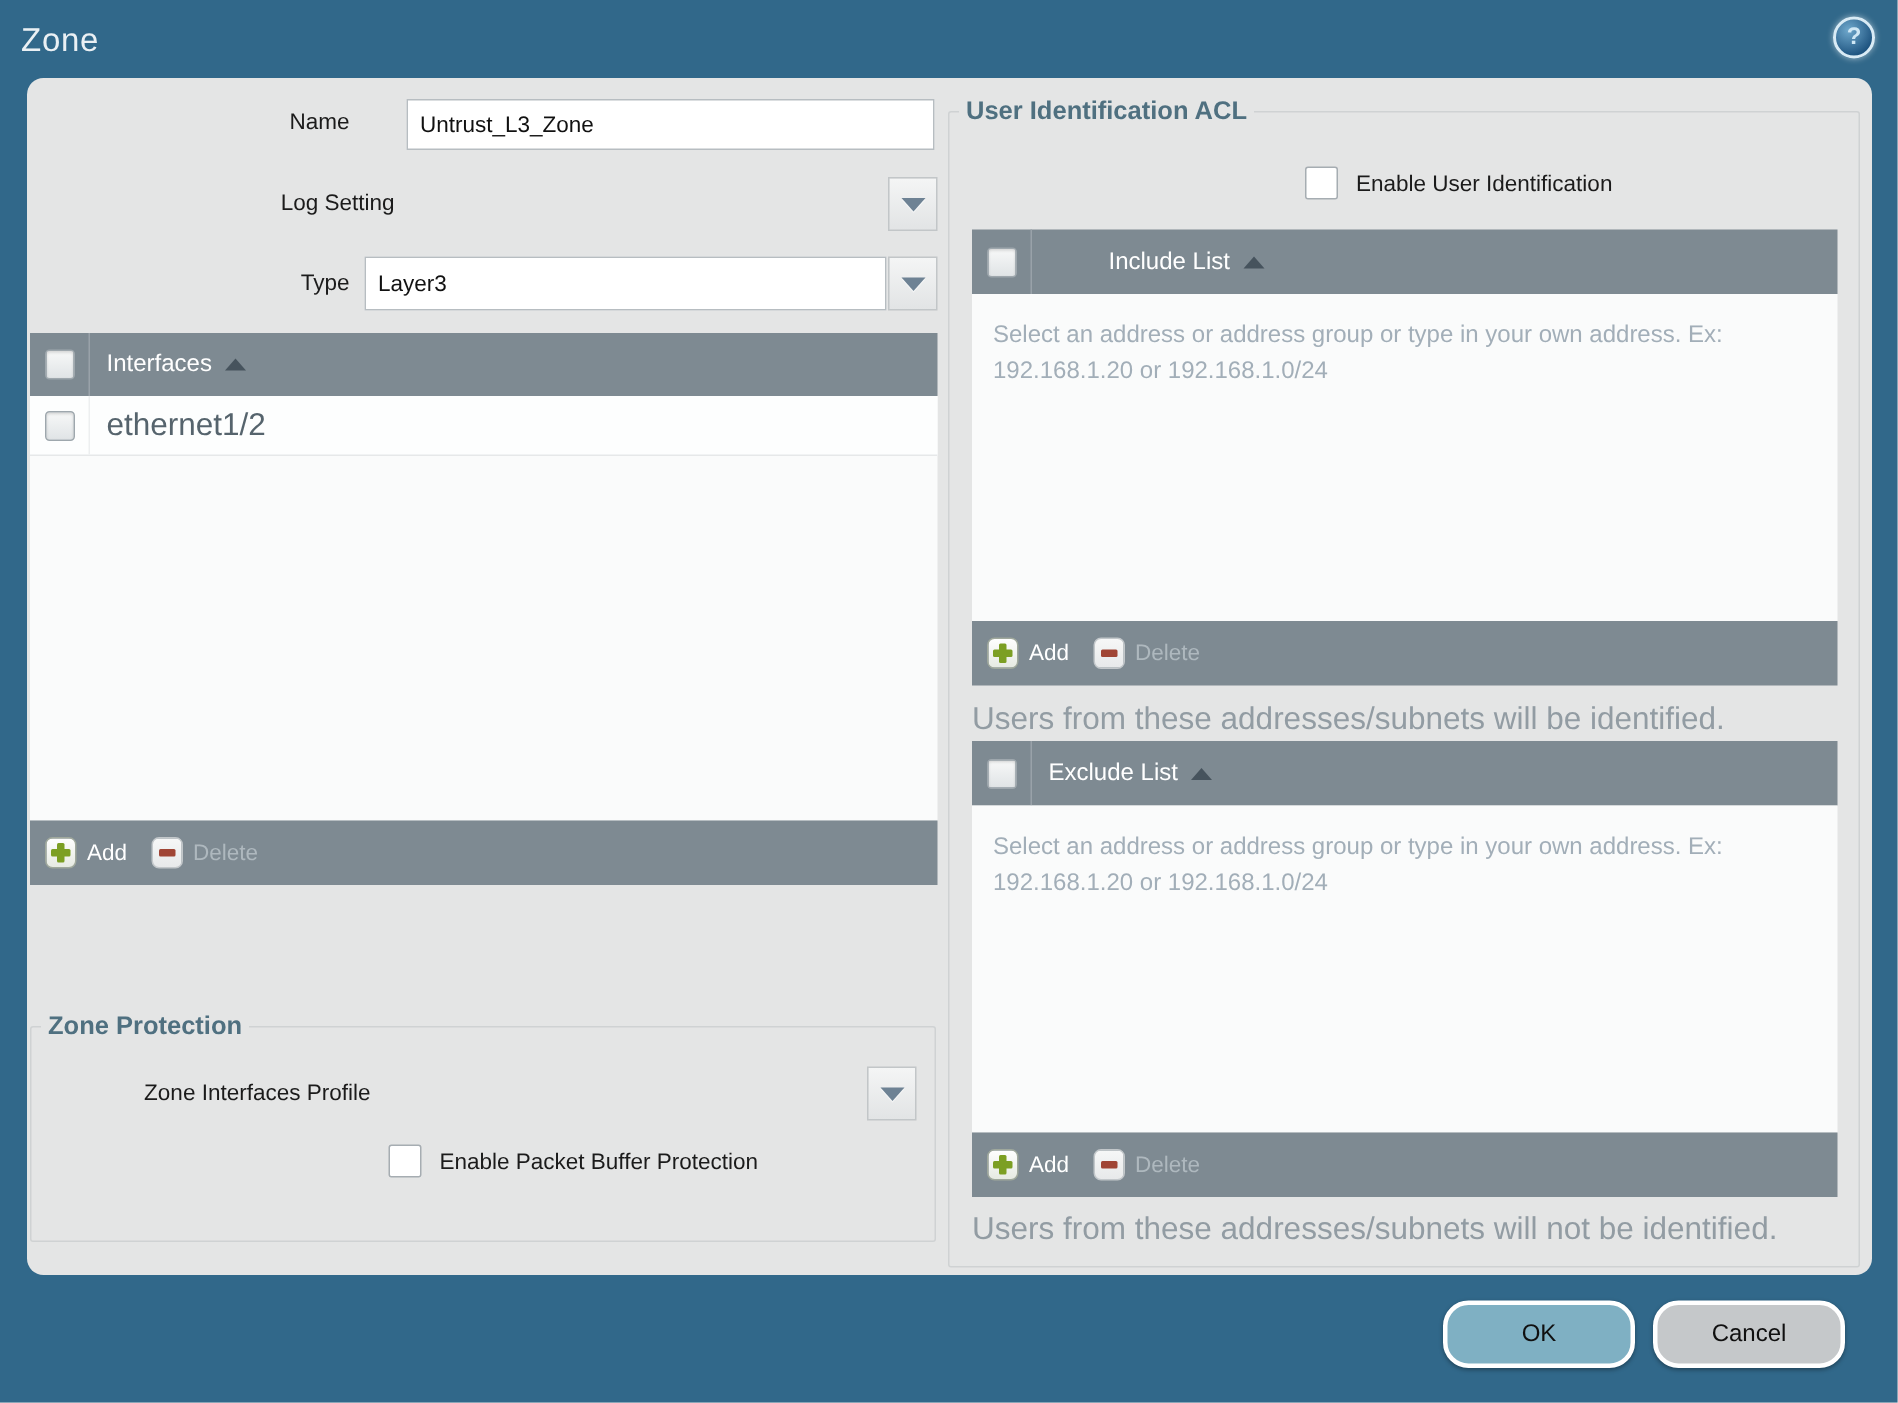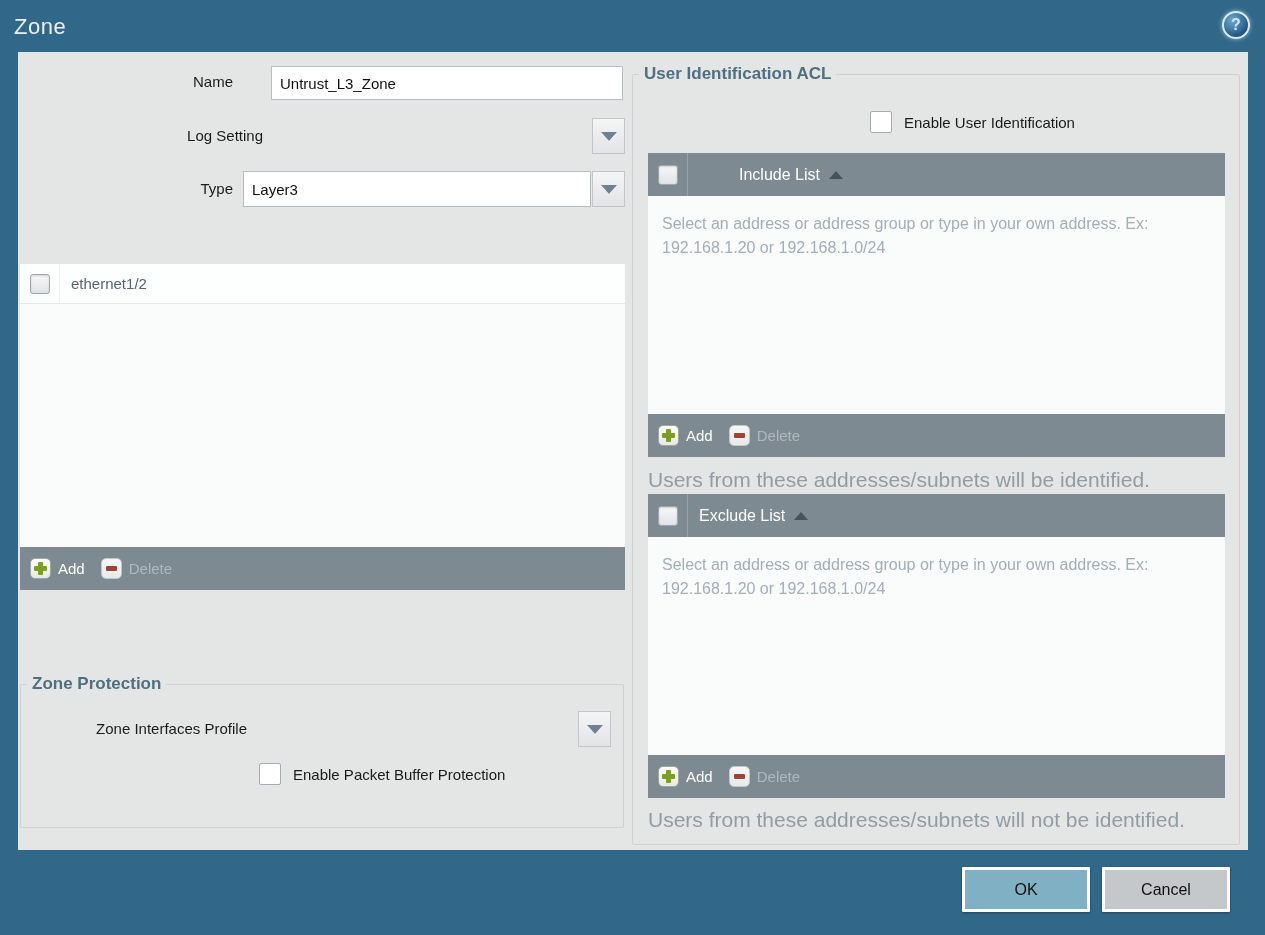--- a/index.html
+++ b/index.html
@@ -23,20 +23,21 @@
     border:2px solid #D9EBF5;
     box-shadow:0 0 4px rgba(255,255,255,.55);
     color:#CFE7F5; font-weight:bold; font-size:16px;
     text-align:center; line-height:24px; cursor:pointer;
   }
   
   .panel {
     position:absolute; left:18px; top:52px;
     width:1230px; height:798px;
     background:#E4E5E5;
+    border-radius:11px;
   }
   .abs { position:absolute; }
   .form-label {
     font-size:15px; color:#1B1B1B; text-align:right;
     padding-right:10px;
   }
   .text-input {
     border:1px solid #B7BDC1; background:#FFFFFF;
     font-family:"Liberation Sans", sans-serif;
     font-size:15px; color:#111; padding:0 8px;
@@ -83,21 +84,21 @@
   .tbl-title {
     display:flex; align-items:center;
     color:#FFFFFF; font-size:16px; margin-left:11px;
   }
   .tbl-body { background:#FAFBFB; }
   .tbl-row {
     display:flex; align-items:stretch; height:40px;
     background:#FDFEFE; border-bottom:1px solid #E6E8E9; cursor:pointer;
   }
   .tbl-row .cb-cell { border-right:1px solid #EDEFF0; }
-  .row-text { display:flex; align-items:center; font-size:15px; color:#56646D; margin-left:11px; }
+  .row-text { display:flex; align-items:center; font-size:21px; color:#56646D; margin-left:11px; }
   .tbl-footer {
     display:flex; align-items:center; gap:16px;
     background:#7E8A92; padding-left:10px;
   }
   .ft-btn { display:flex; align-items:center; gap:7px; cursor:pointer; }
   .ft-btn .lbl { font-size:15px; }
   .ft-btn.add .lbl { color:#FFFFFF; }
   .ft-btn.del .lbl { color:#AEB8BE; }
   .mini-icon { width:21px; height:21px; border-radius:5px; position:relative; }
   .mini-icon.plus { background:linear-gradient(#FEFEFE,#E6EAE2); border:1px solid #9FA89C; }
@@ -114,21 +115,21 @@
   fieldset.group {
     border:1px solid #CFD2D3; border-radius:2px;
   }
   fieldset.group legend {
     font-size:17px; font-weight:bold; color:#4F7080;
     padding:0 5px; margin-left:6px;
   }
   
   .dlg-btn {
     position:absolute; height:45px; width:128px;
-    border:3px solid #FFFFFF; border-radius:1px;
+    border:3px solid #FFFFFF; border-radius:17px;
     font-family:"Liberation Sans", sans-serif;
     font-size:16px; color:#101010; cursor:pointer;
     box-shadow:0 1px 3px rgba(0,0,0,.35);
   }
   .dlg-btn.ok { background:#7FB0C3; }
   .dlg-btn.cancel { background:#C5C8CA; }
 </style>
 </head>
 <body>
 
@@ -152,20 +153,29 @@
   </div>
 
   <div class="abs form-label" style="left:0; top:119px; width:225px; line-height:36px;">Type</div>
   <div class="abs" style="left:225px; top:119px; width:348px; height:36px;">
     <input class="text-input" value="Layer3" style="">
   </div>
   <div class="abs dd-btn" style="left:574px; top:119px; width:33px; height:36px;">
     <span class="tri-down"></span>
   </div>
 
+  <div class="abs tbl-header" style="left:2px; top:170px; width:605px; height:42px;">
+    <div class="cb-cell">
+        <div class="checkbox"></div>
+      </div>
+    <div class="tbl-title">
+      <span>Interfaces</span>
+      <span class="tri-up-sort"></span>
+    </div>
+  </div>
   <div class="abs tbl-body" style="left:2px; top:212px; width:605px; height:283px;">
     <div class="tbl-row">
       <div class="cb-cell">
           <div class="checkbox"></div>
         </div>
       <div class="row-text">ethernet1/2</div>
     </div>
   </div>
   <div class="abs tbl-footer" style="left:2px; top:495px; width:605px; height:43px;">
     <div class="ft-btn add">

